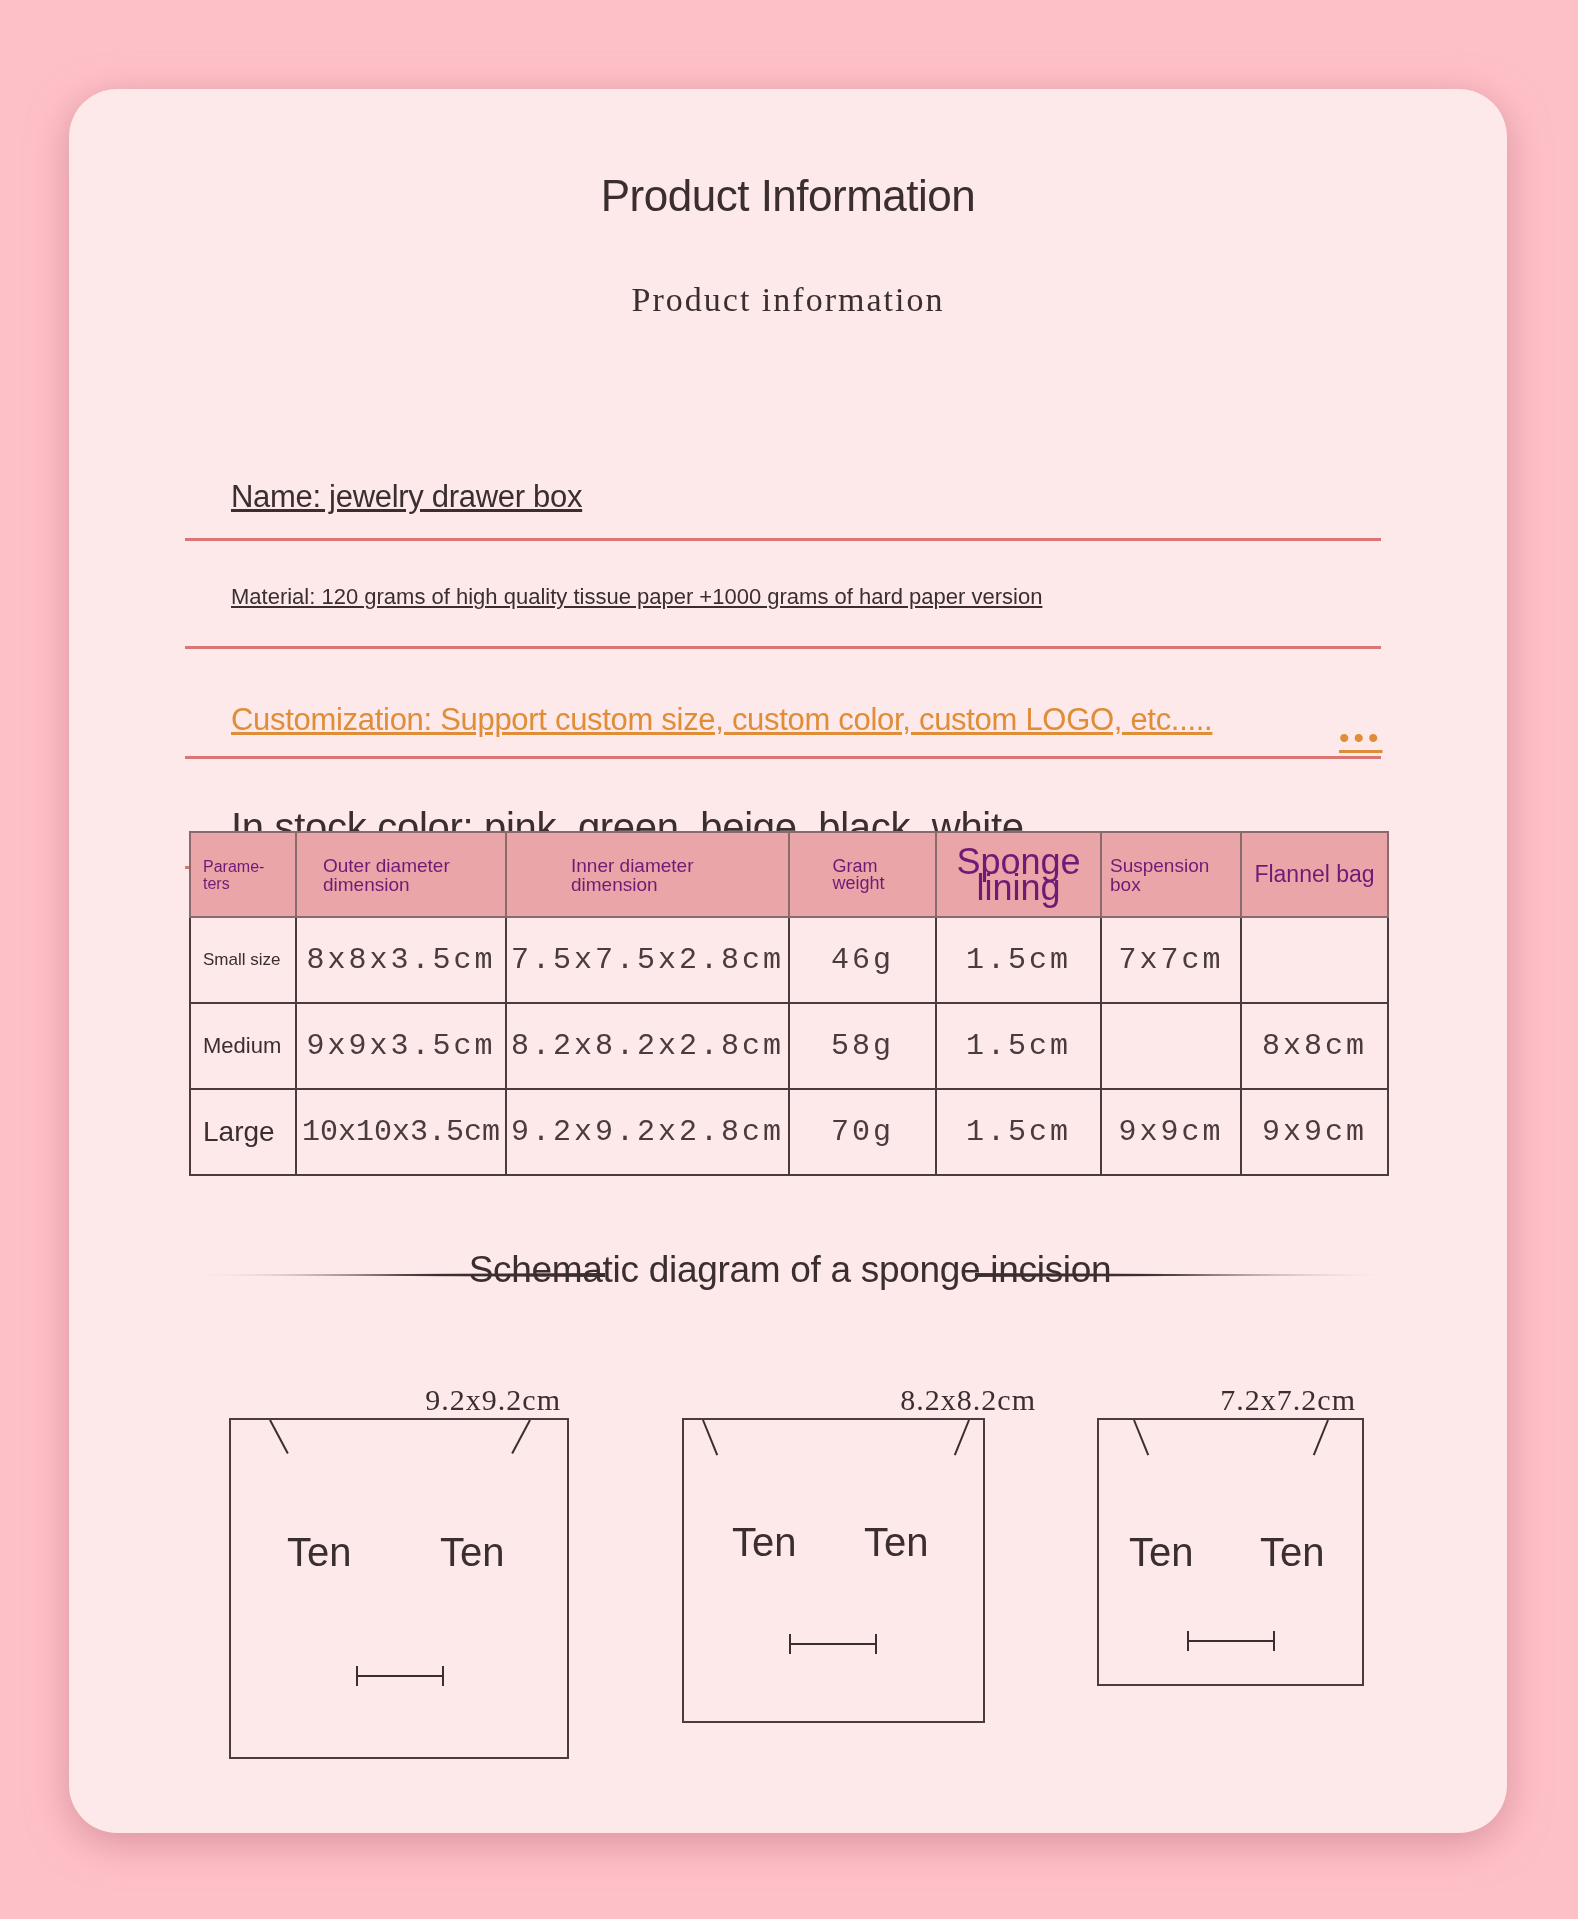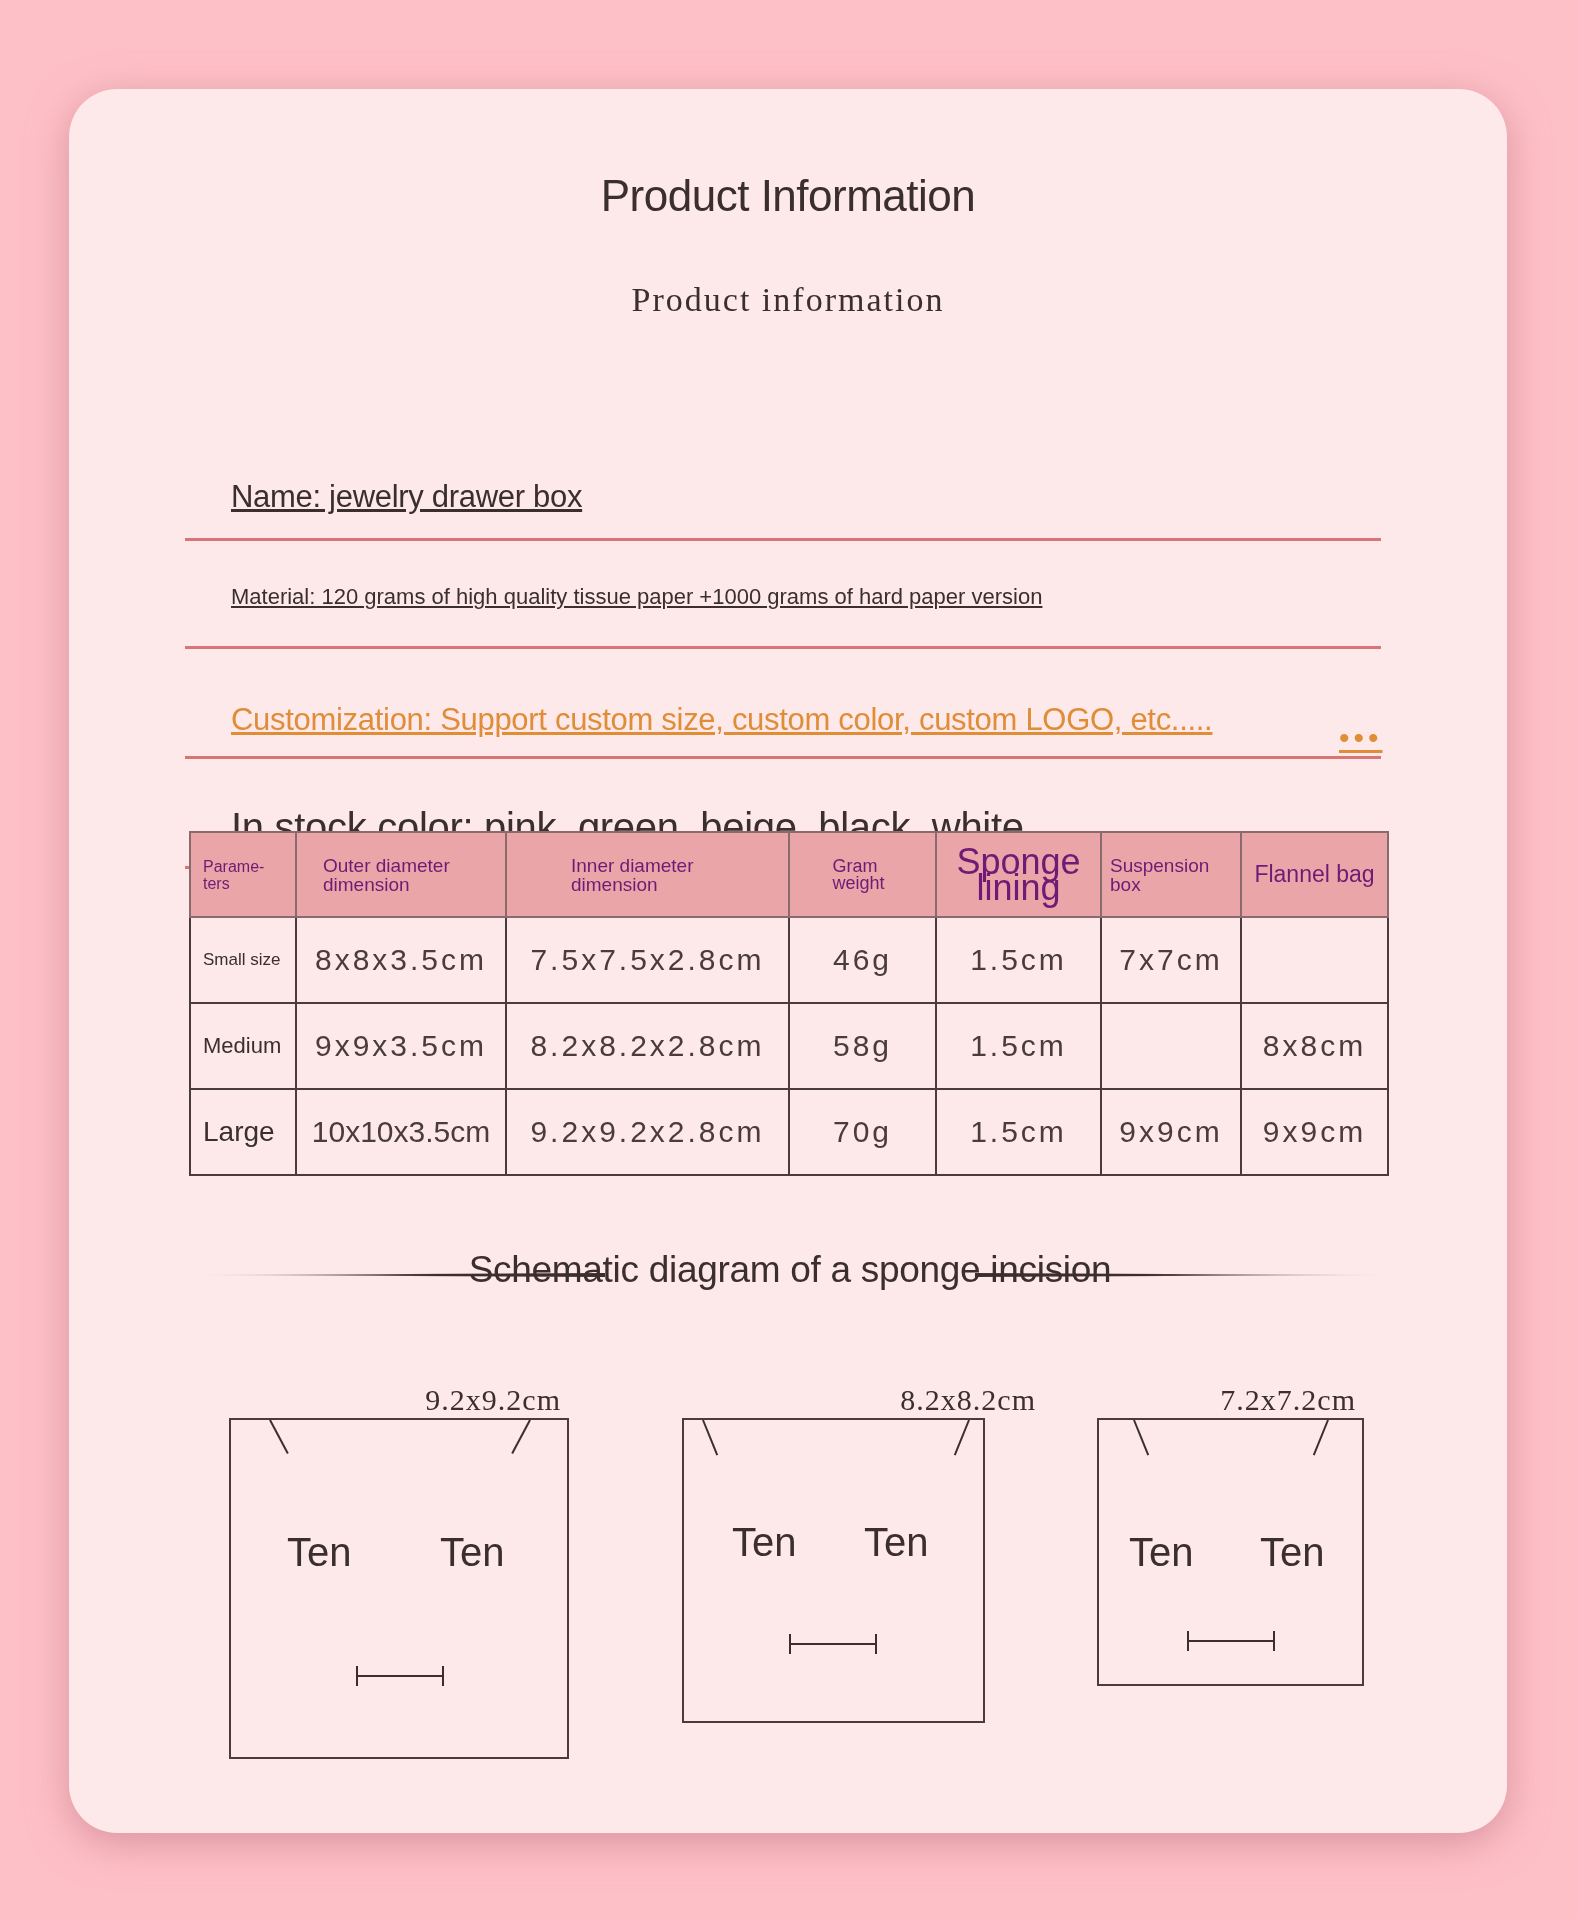--- a/index.html
+++ b/index.html
@@ -69,21 +69,21 @@
     color: #701a75;
     font-size: 19px;
     line-height: 19px;
     border-color: #8a6a6a;
   }
   table.params th.left { text-align: left; padding-left: 12px; }
   table.params th.lg { font-size: 36px; line-height: 26px; text-align: center; }
   table.params th.xs { font-size: 16px; line-height: 17px; }
   table.params td {
     height: 86px;
-    font-family: Liberation Sans, sans-serif;
+    font-family: Liberation Mono, monospace;
     font-size: 30px;
     letter-spacing: 3px;
     color: #4a3c3c;
   }
   table.params td.rowhead {
     font-family: "Liberation Sans", sans-serif;
     letter-spacing: 0;
     text-align: left;
     padding-left: 12px;
     color: #3a2e2e;

